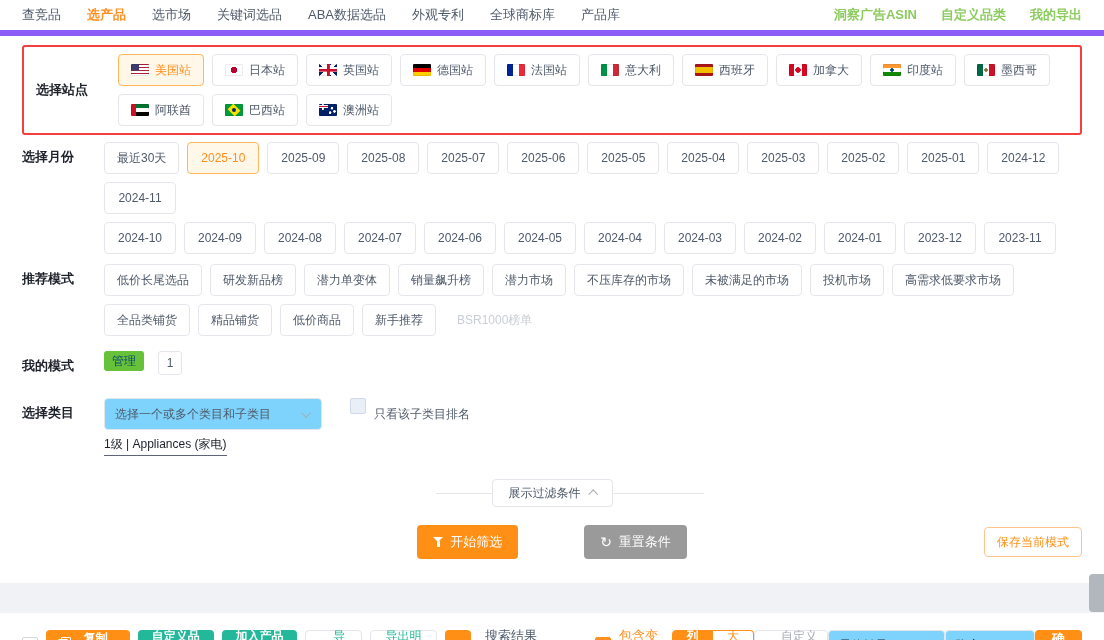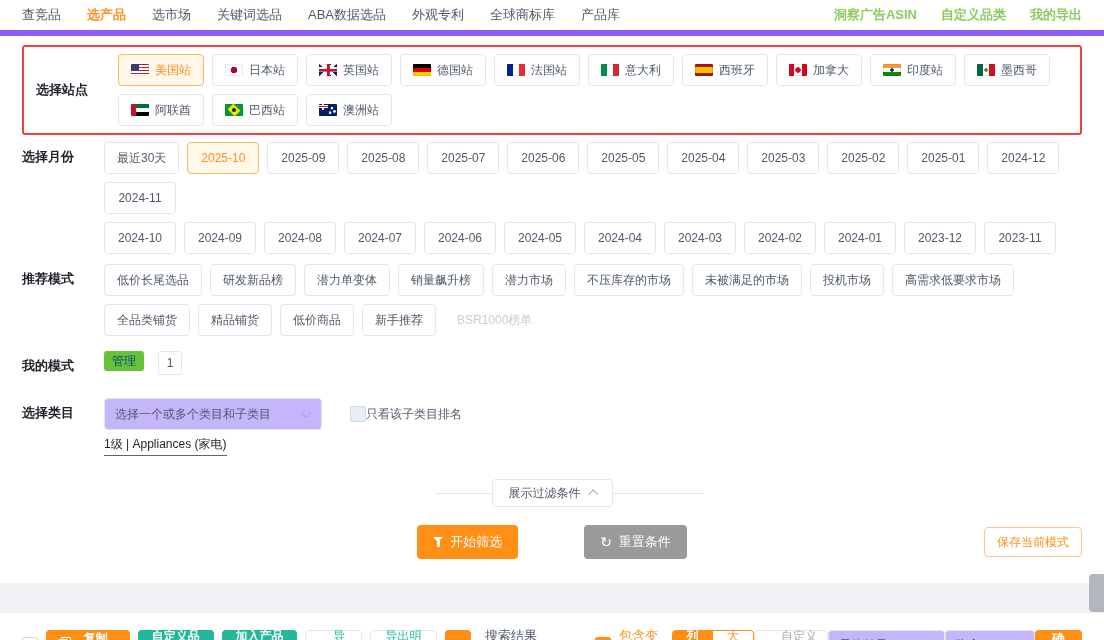--- a/index.html
+++ b/index.html
@@ -56,29 +56,29 @@
            radial-gradient(circle at 86% 62%,#fff 0 1px,transparent 1.6px),
            radial-gradient(circle at 62% 72%,#fff 0 1px,transparent 1.6px),
            linear-gradient(#c8102e,#c8102e) 0 2.2px/9px 1.4px no-repeat,
            linear-gradient(#fff,#fff) 0 1.2px/9px 3.2px no-repeat,
            linear-gradient(#fff,#fff) 3.4px 0/1.8px 6px no-repeat,#012169}
   
   .btn-manage{background:#67c23a;color:#0c4a6e;border:none;border-radius:3px;height:20px;padding:0 8px;font-size:12px}
   .count-chip{height:24px;min-width:24px;border:1px solid #e5e6eb;border-radius:3px;background:#fff;
               font-size:12px;color:#4e5969;padding:0 6px}
   .sel{display:inline-flex;align-items:center;justify-content:space-between;height:32px;
-       border:1px solid #e5e6eb;border-radius:4px;padding:0 10px;font-size:12px;color:#4e5969;background:#c4b5fd}
+       border:1px solid #e5e6eb;border-radius:4px;padding:0 10px;font-size:12px;color:#4e5969;background:#7dd3fc}
   .cat-sel{width:218px}
   .chk{width:14px;height:14px;border-radius:2px;flex:none;display:inline-block}
   .chk-lightblue{background:#e9eef7;border:1px solid #cfd9ea}
   .chk-empty{background:#fff;border:1px solid #d4d7de}
   .chk-orange{background:#ff8f1f;border:1px solid #ff8f1f;position:relative}
   .chk-orange::after{content:"";position:absolute;left:4px;top:1.5px;width:4px;height:7px;
                      border-right:1.5px solid #fff;border-bottom:1.5px solid #fff;transform:rotate(40deg)}
-  .cat-checkline{display:flex;align-items:center;margin-left:28px;line-height:32px;font-size:12px;color:#4e5969}
+  .cat-checkline{display:flex;align-items:flex-start;gap:8px;margin-left:28px;line-height:32px;font-size:12px;color:#4e5969}
   .cat-path{margin:6px 0 0 104px;font-size:12px;color:#1d2129;border-bottom:1px solid #5e6572;
             display:inline-block;padding-bottom:2px}
   
   .chev{width:6px;height:6px;border-left:1.4px solid #a8abb2;border-bottom:1.4px solid #a8abb2;
         display:inline-block;transform:rotate(-45deg) translateY(-2px)}
   .chev.up{transform:rotate(135deg) translateY(-1px)}
   
   .collapse-wrap{position:relative;height:32px;margin-top:16px;display:flex;justify-content:center;align-items:center}
   .collapse-wrap::before{content:"";position:absolute;left:436px;right:400px;top:50%;height:1px;background:#e5e6eb}
   .collapse-btn{position:relative;background:#fff;border:1px solid #e5e6eb;border-radius:4px;height:28px;

